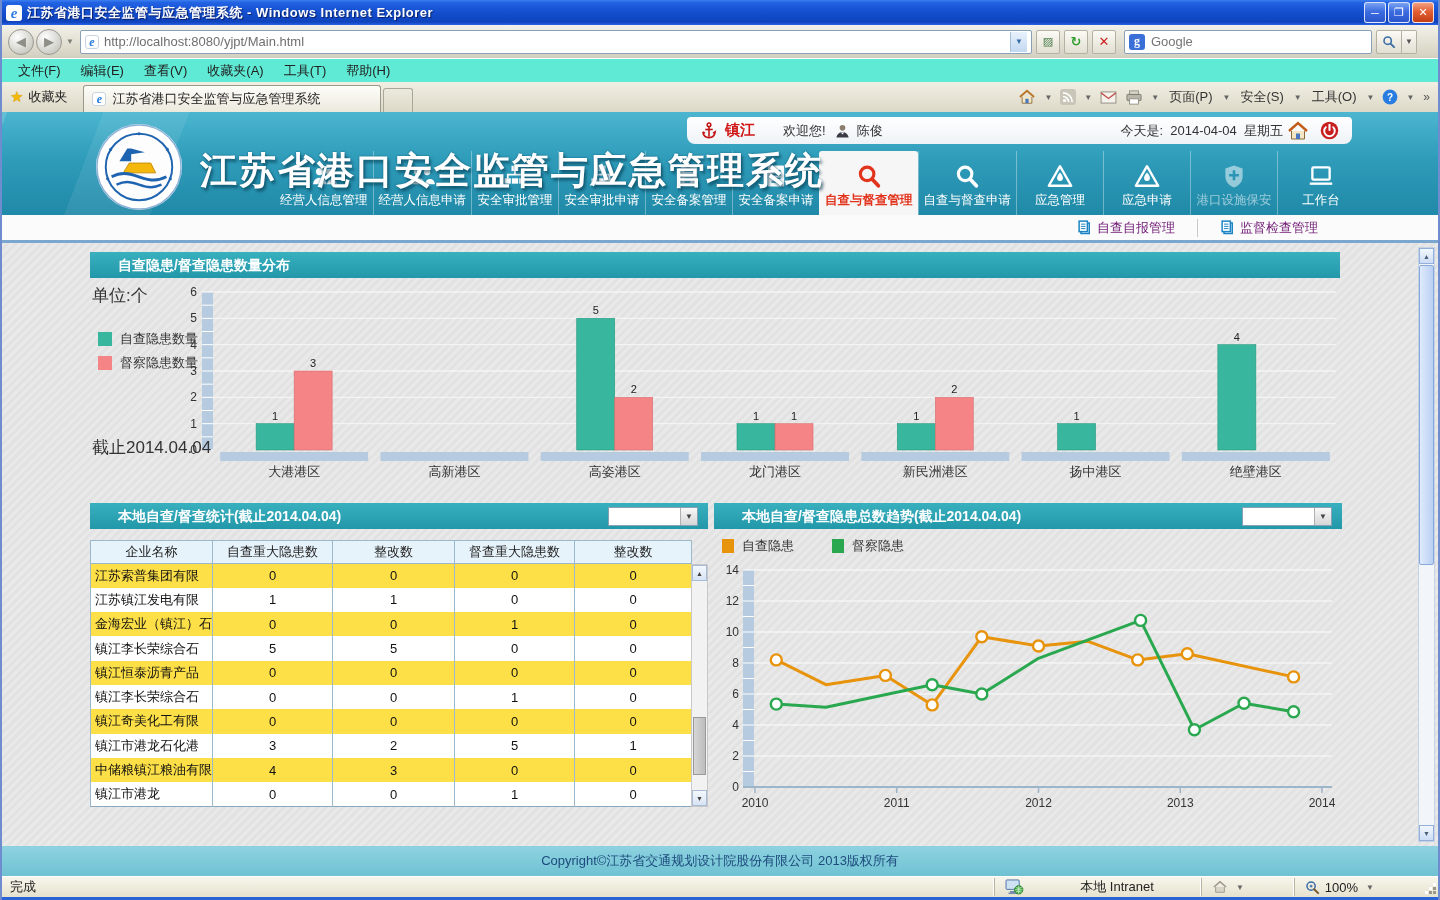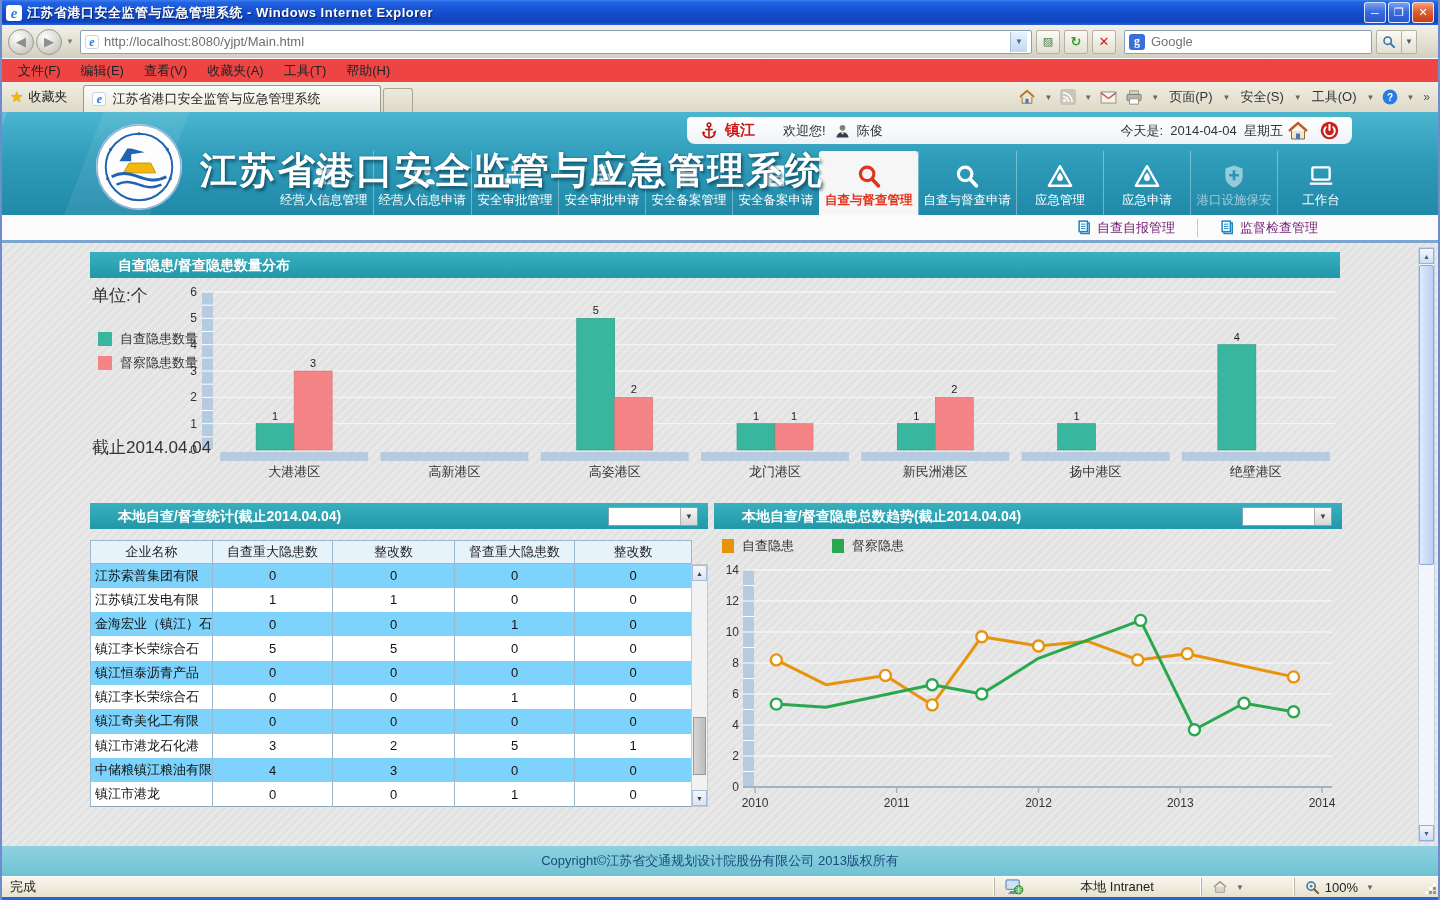--- a/index.html
+++ b/index.html
@@ -50,21 +50,21 @@
   display:flex; align-items:center; justify-content:center; font-weight:bold; flex:none;
   font-family:"Liberation Serif",serif; }
 .searchbox input { border:none; outline:none; flex:1; font-size:13px; color:#9a9a9a; margin-left:6px; background:transparent; }
 .search-go { width:26px; height:24px; margin-left:4px; border:1px solid #b5b1a2; border-radius:2px 0 0 2px;
   background:linear-gradient(180deg,#fbfaf5,#e2dfd2); display:flex; align-items:center; justify-content:center; flex:none; }
 .search-go-drop { width:15px; height:24px; border:1px solid #b5b1a2; border-left:none; border-radius:0 2px 2px 0;
   background:linear-gradient(180deg,#fbfaf5,#e2dfd2); display:flex; align-items:center; justify-content:center;
   font-size:8px; color:#555; flex:none; }
 
 
-.menubar { position:absolute; left:0; right:0; top:58px; height:24px; background:#ef4444;
+.menubar { position:absolute; left:0; right:0; top:58px; height:24px; background:#5eead4;
   border-top:1px solid #fff; display:flex; align-items:center; padding-left:6px; }
 .menu-item { padding:3px 10px; color:#222; }
 .tabbar { position:absolute; left:0; right:0; top:82px; height:30px;
   background:linear-gradient(180deg,#f1efe3,#ddd9c8); display:flex; align-items:flex-end; }
 .fav-btn { display:flex; align-items:center; gap:5px; padding:0 10px 6px 8px; color:#222; }
 .star-ico { color:#f4b70c; font-size:15px; text-shadow:0 0 1px #b8860b; }
 .tab { width:298px; height:27px; margin-left:6px; background:linear-gradient(180deg,#fdfdfa,#ece9dc);
   border:1px solid #9a9a8a; border-bottom:none; border-radius:3px 3px 0 0; display:flex; align-items:center;
   gap:6px; padding:0 8px; color:#222; }
 .tab span.lbl { white-space:nowrap; overflow:hidden; }
@@ -126,21 +126,21 @@
 .sw { width:14px; height:14px; flex:none; }
 
 
 .stats-table { border-collapse:collapse; table-layout:fixed; width:601px; position:absolute; left:0; top:37px;
   background:#fff; border:1px solid #8aa8bc; }
 .stats-table th { height:23px; background:#e7f3fb; font-weight:normal; font-size:13px; color:#1d1d1d;
   border:1px solid #9cb8cc; }
 .stats-table td { height:24.3px; font-size:13px; color:#111; text-align:center;
   border-left:1px solid #9cb8cc; border-right:1px solid #9cb8cc; }
 .stats-table td.name { text-align:left; padding-left:4px; white-space:nowrap; overflow:hidden; }
-.stats-table tr.odd { background:#7dd3fc; }
+.stats-table tr.odd { background:#fde047; }
 .stats-table tr.even { background:#ffffff; }
 .vscroll { position:absolute; width:17px; background:#f2f2f2; border:1px solid #c8c8c8; }
 .vs-btn { height:16px; background:linear-gradient(180deg,#f4f8fd,#d8e4f4); border:1px solid #a8bcd6;
   color:#444; font-size:7px; display:flex; align-items:center; justify-content:center; }
 .vs-btn.bottom { position:absolute; bottom:0; left:0; right:0; }
 .vs-thumb { position:absolute; left:1px; right:1px; background:linear-gradient(90deg,#d6d6d6,#bdbdbd); border:1px solid #9a9a9a; }
 
 
 .main-scroll { position:absolute; right:3px; top:4px; bottom:4px; width:17px; background:#f2f6fb; border:1px solid #c4d2e4; }
 .ms-btn { height:16px; background:linear-gradient(180deg,#f2f7fd,#cdddf5); border:1px solid #93b0dc; color:#4a6078;

